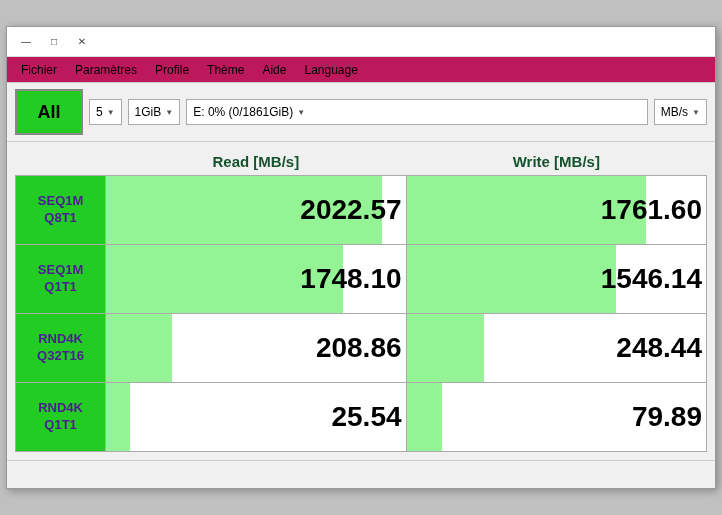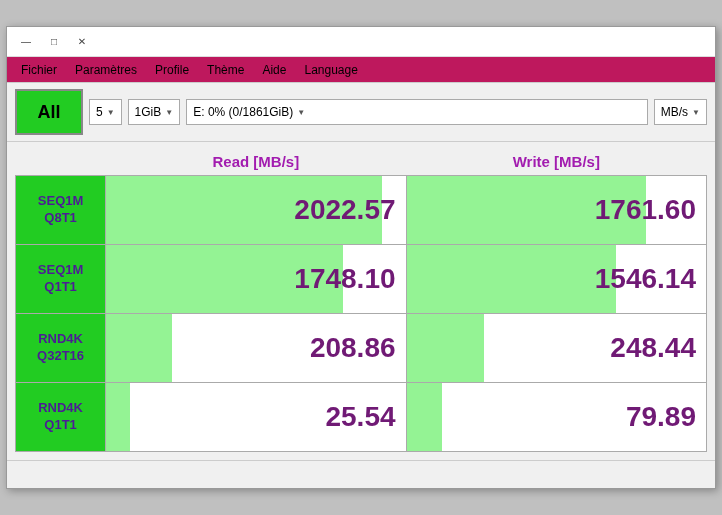--- a/index.html
+++ b/index.html
@@ -134,21 +134,21 @@
 
     .bench-table {
       width: 100%;
       border-collapse: collapse;
     }
 
     .bench-table th {
       text-align: center;
       font-size: 15px;
       font-weight: bold;
-      color: #a21caf;
+      color: #14532d;
       padding: 4px 0;
       background: #f0f0f0;
     }
 
     .bench-table th:first-child {
       width: 90px;
     }
 
     .bench-row td {
       border: 1px solid #aaa;
@@ -180,24 +180,24 @@
       top: 0;
       height: 100%;
       background: #66ee66;
       opacity: 0.7;
     }
 
     .value-text {
       position: relative;
       z-index: 1;
       text-align: right;
-      padding-right: 10px;
+      padding-right: 4px;
       font-size: 28px;
       font-weight: bold;
-      color: #701a75;
+      color: #000000;
       display: block;
       line-height: 68px;
     }
 
     .header-row th {
       background: #f0f0f0;
       padding: 5px 0;
     }
 
     .footer-bar {

